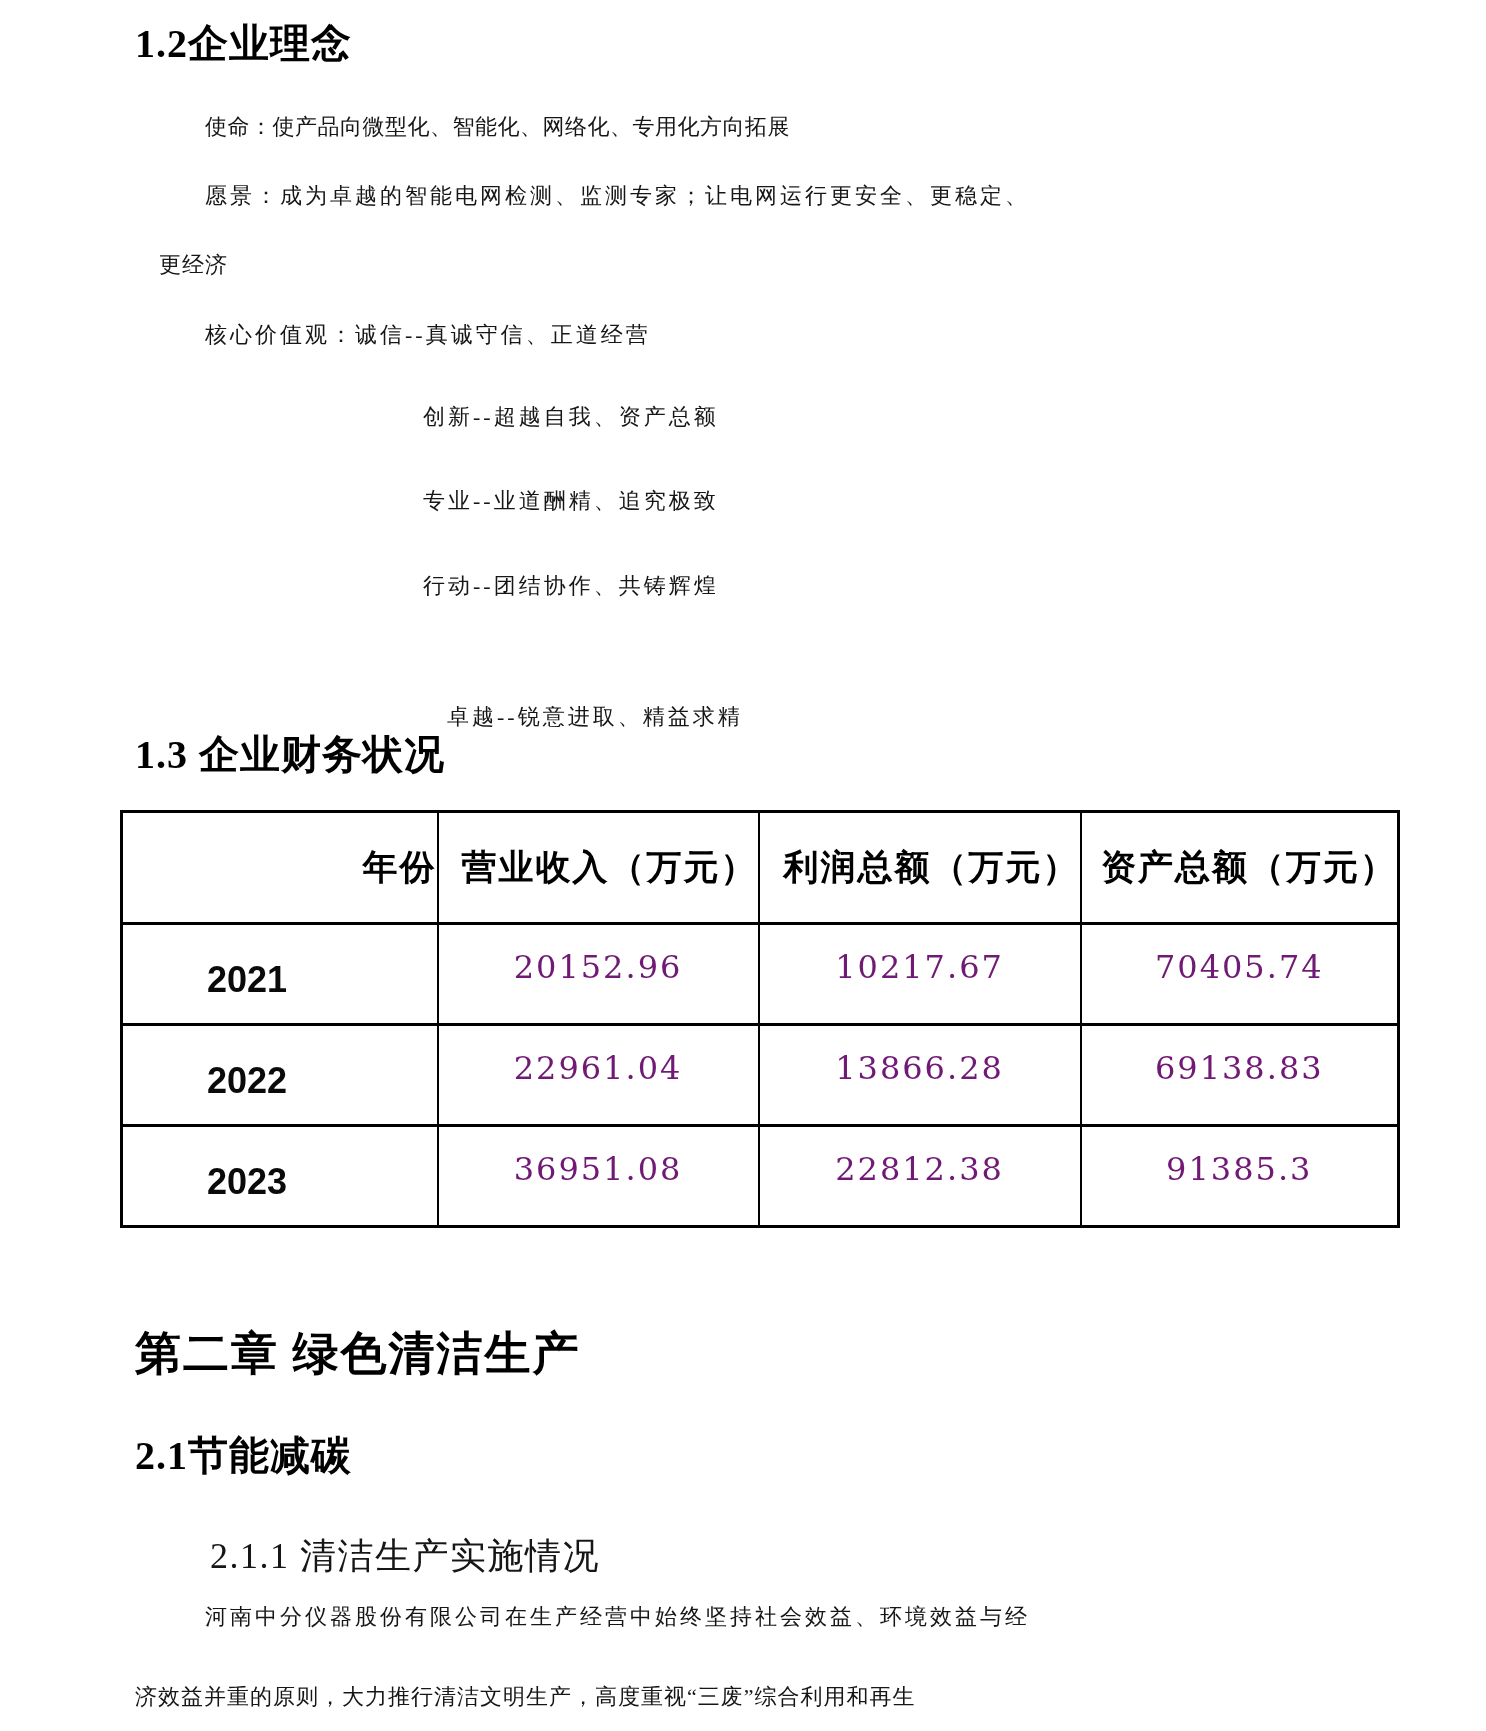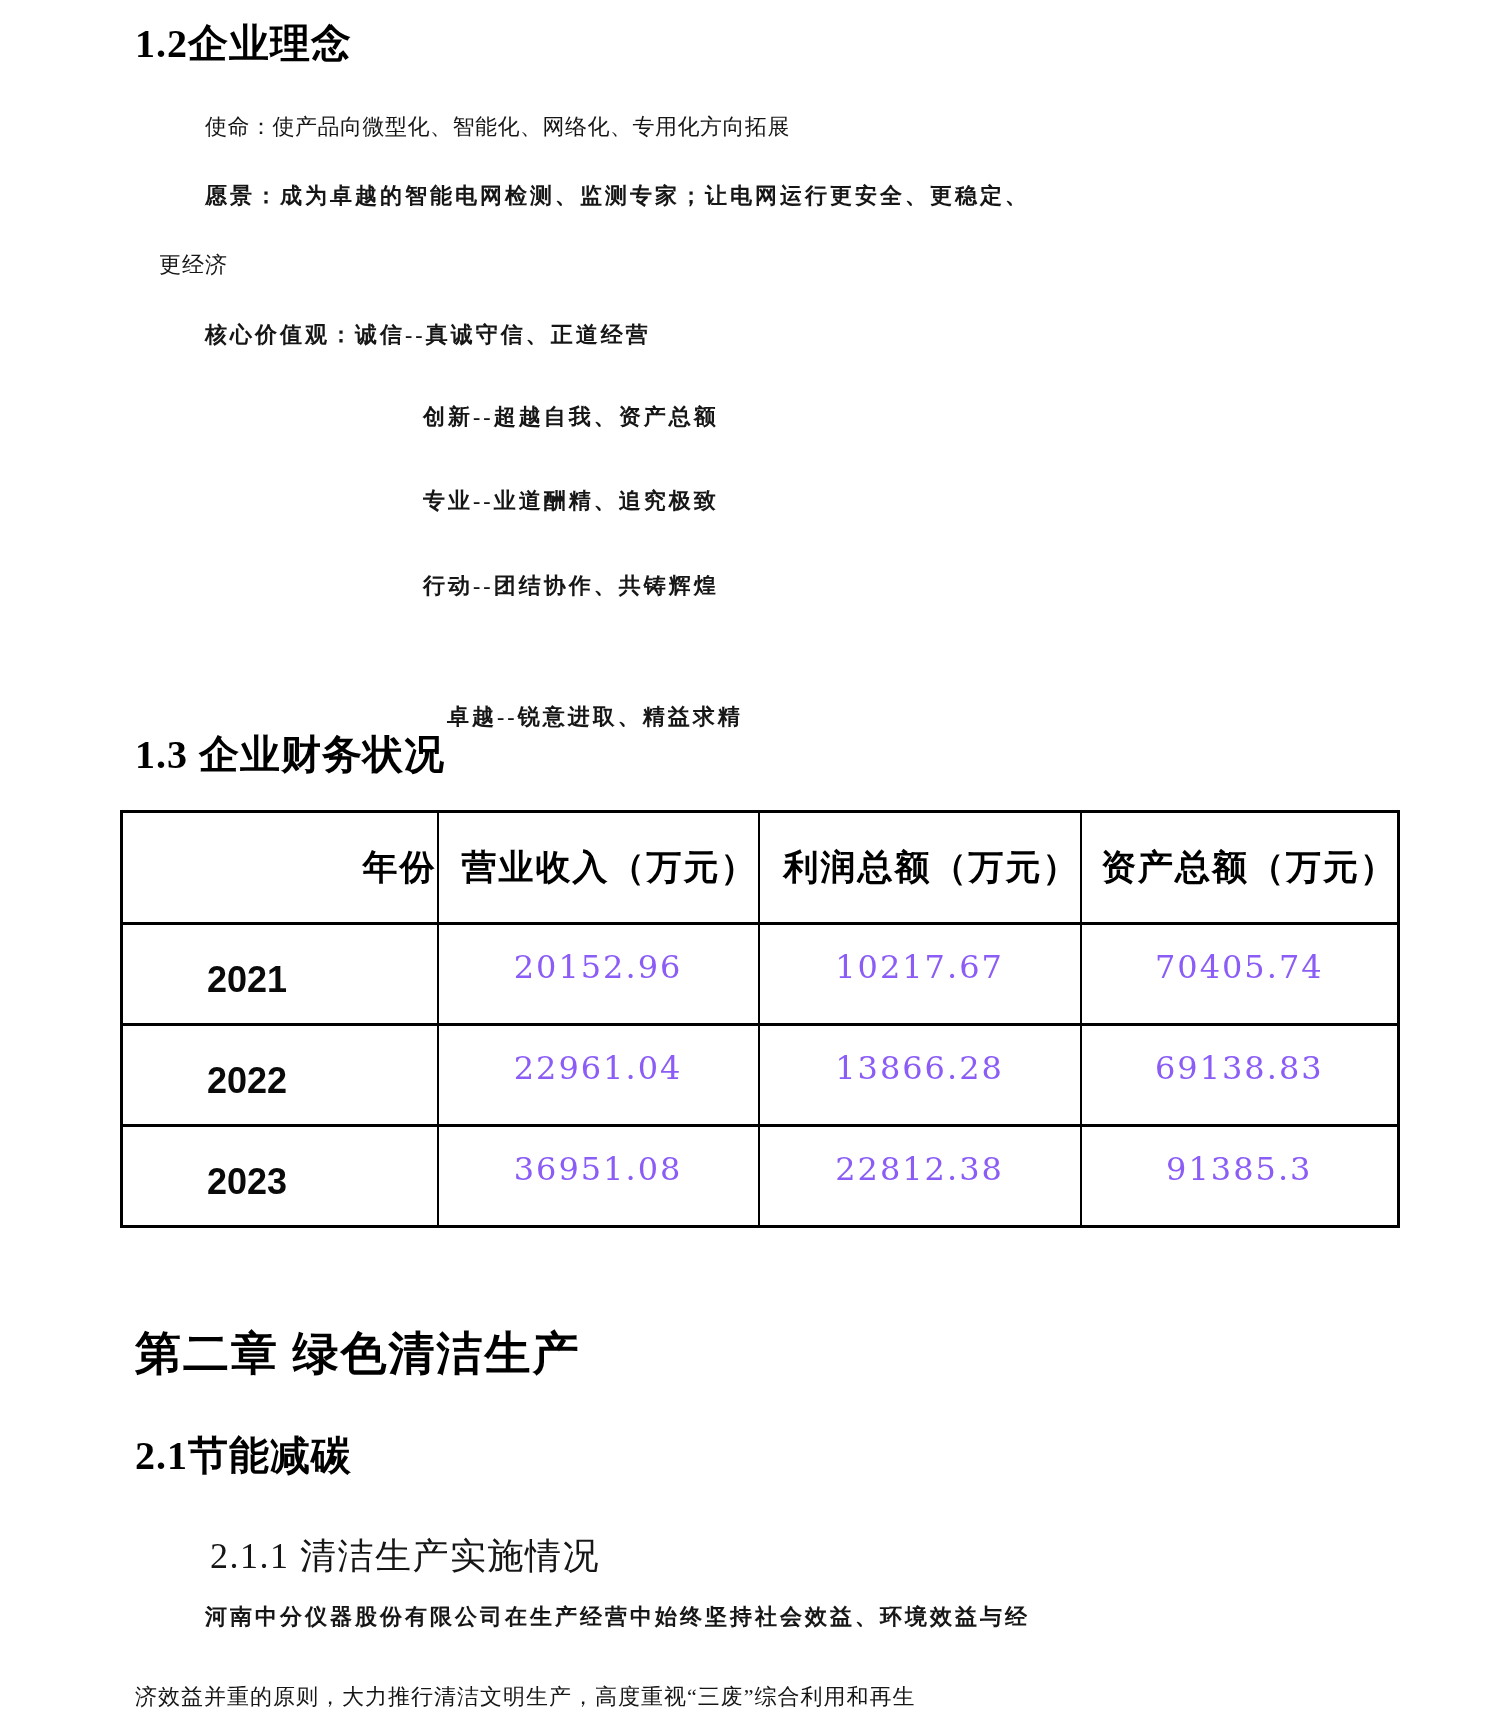--- a/index.html
+++ b/index.html
@@ -9,21 +9,21 @@
     font-family:"Liberation Serif","DejaVu Serif",serif;
     position:relative;overflow:hidden;
   }
   .abs{position:absolute;white-space:nowrap;}
   .heading{font-weight:bold;color:#000;letter-spacing:1px;}
   .h-lvl2{font-size:40px;}
   .h-chapter{font-size:46px;letter-spacing:2px;}
   .body-line{font-size:22px;}
   .ls05{letter-spacing:0.5px;}
   .ls1{letter-spacing:1px;}
-  .ls3{letter-spacing:3px;font-weight:bold;}
+  .ls3{letter-spacing:3px;}
   .sub-heading{font-size:36px;letter-spacing:1.5px;}
 
   table.fin{
     position:absolute;left:120px;top:810px;
     border-collapse:collapse;table-layout:fixed;
     width:1277px;border:3px solid #000;
   }
   table.fin td,table.fin th{
     border-left:2px solid #000;border-right:2px solid #000;
     border-top:3px solid #000;border-bottom:3px solid #000;
@@ -37,21 +37,21 @@
   }
   table.fin th.year-h{padding-left:82px;}
   table.fin th.num-h{padding-left:12px;}
   table.fin td.year-c{
     font-family:"Liberation Sans",sans-serif;
     font-size:36px;font-weight:600;color:#0a0a0a;
     padding-left:84px;vertical-align:top;padding-top:34px;
   }
   table.fin td.num-c{
     font-family:"DejaVu Serif","Liberation Serif",serif;
-    font-size:32px;letter-spacing:2px;color:#8b5cf6;
+    font-size:32px;letter-spacing:2px;color:#701a75;
     text-align:center;vertical-align:middle;padding-bottom:14px;
   }
 </style>
 </head>
 <body>
 
 <div class="abs heading h-lvl2" style="left:135px;top:16px;">1.2企业理念</div>
 
 <div class="abs body-line ls05" style="left:205px;top:112px;">使命：使产品向微型化、智能化、网络化、专用化方向拓展</div>
 

